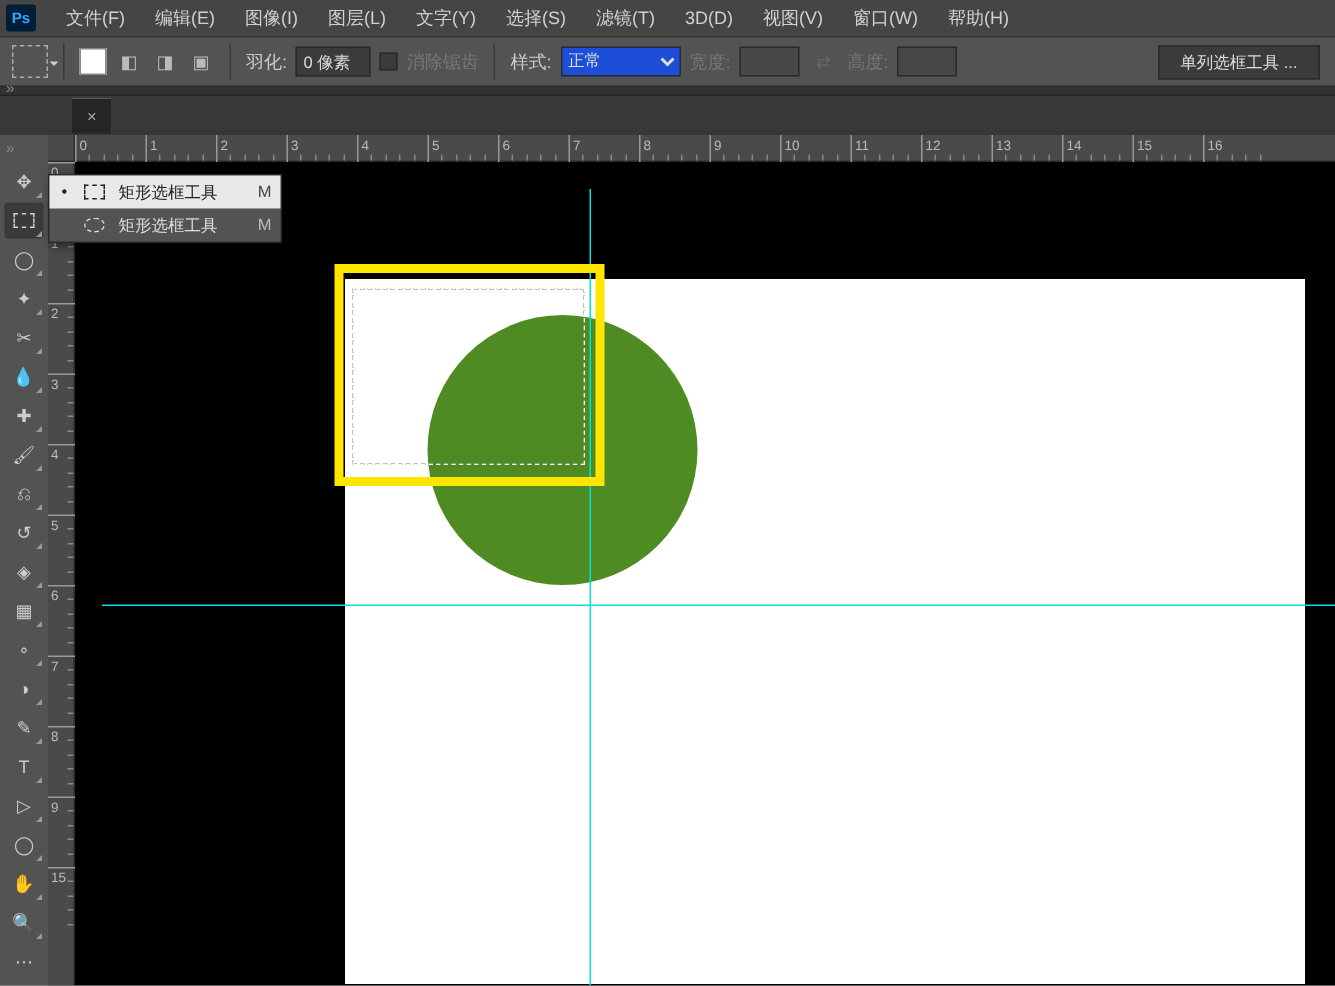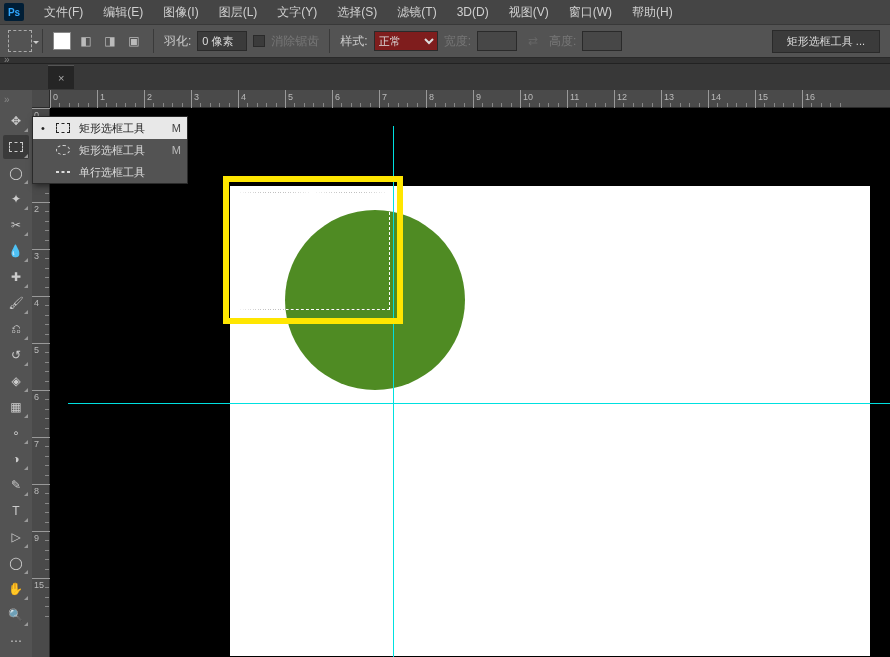--- a/index.html
+++ b/index.html
@@ -12,21 +12,21 @@
   
   
   .optionsbar { display: flex; align-items: center; height: 34px; background: #535353; border-top: 1px solid #383838; border-bottom: 1px solid #2a2a2a; padding-left: 8px; gap: 6px; }
   .opt-marquee-icon { width: 24px; height: 22px; border: 1px dashed #aaa; position: relative; }
   .opt-marquee-icon::after { content: ""; position: absolute; right: -8px; top: 50%; border: 3px solid transparent; border-top-color: #ccc; }
   .opt-divider { width: 1px; height: 24px; background: #3a3a3a; margin: 0 4px; }
   .opt-swatch { width: 18px; height: 18px; background: #fff; border: 1px solid #888; }
   .opt-icon { width: 18px; height: 18px; display: flex; align-items: center; justify-content: center; color: #bbb; }
   .opt-label { color: #ccc; }
   .opt-input { width: 50px; height: 20px; background: #3b3b3b; color: #ddd; border: 1px solid #2a2a2a; padding: 0 4px; font-size: 11px; }
-  .opt-select { width: 64px; height: 20px; background: #7f1d1d; color: #ddd; border: 1px solid #2a2a2a; font-size: 11px; }
+  .opt-select { width: 80px; height: 20px; background: #1d4ed8; color: #ddd; border: 1px solid #2a2a2a; font-size: 11px; }
   .opt-disabled { color: #777; }
   .opt-input.disabled { background: #474747; color: #666; width: 40px; }
   .opt-swap { width: 20px; height: 20px; color: #666; display: flex; align-items: center; justify-content: center; }
   .opt-btn { margin-left: auto; margin-right: 10px; background: #3b3b3b; border: 1px solid #2a2a2a; color: #ddd; padding: 3px 14px; font-size: 11px; cursor: pointer; }
   .opt-check { width: 12px; height: 12px; background: #3b3b3b; border: 1px solid #2a2a2a; }
   
   
   .thin-strip { height: 6px; background: #323232; border-bottom: 1px solid #222; position: relative; }
   .thin-strip::before { content: "»"; position: absolute; left: 4px; top: -4px; color: #888; font-size: 10px; }
   
@@ -116,21 +116,21 @@
   <div class="opt-check"></div>
   <span class="opt-label opt-disabled">消除锯齿</span>
   <div class="opt-divider"></div>
   <span class="opt-label">样式:</span>
   <select class="opt-select"><option>正常</option></select>
   <span class="opt-label opt-disabled">宽度:</span>
   <input class="opt-input disabled" disabled="" value="" style="">
   <div class="opt-swap">⇄</div>
   <span class="opt-label opt-disabled">高度:</span>
   <input class="opt-input disabled" disabled="" value="" style="">
-  <button class="opt-btn">矩形选框工具 ...</button>
+  <button class="opt-btn">单列选框工具 ...</button>
 </div>
 
 <div class="thin-strip"></div>
 
 <div class="tabbar">
   <div class="doc-tab">
     <span class="doc-tab-close">×</span>
   </div>
 </div>
 
@@ -330,21 +330,13 @@
       <span class="fi-shortcut">M</span>
     </div>
     <div class="flyout-item">
       <span class="fi-bullet"></span>
       <span class="fi-icon">
         <span class="mi-ellipse"></span>
       </span>
       <span class="fi-label">矩形选框工具</span>
       <span class="fi-shortcut">M</span>
     </div>
-    <div class="flyout-item">
-      <span class="fi-bullet"></span>
-      <span class="fi-icon">
-        <span class="mi-row"></span>
-      </span>
-      <span class="fi-label">单行选框工具</span>
-      <span class="fi-shortcut"></span>
-    </div>
   </div>
 
 </body></html>

